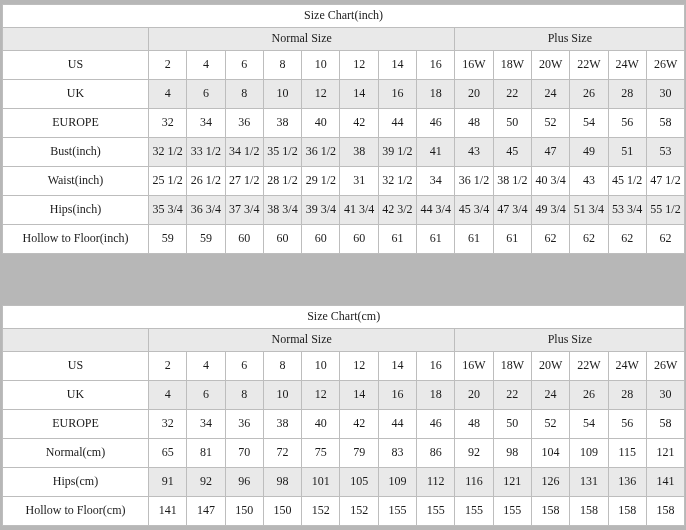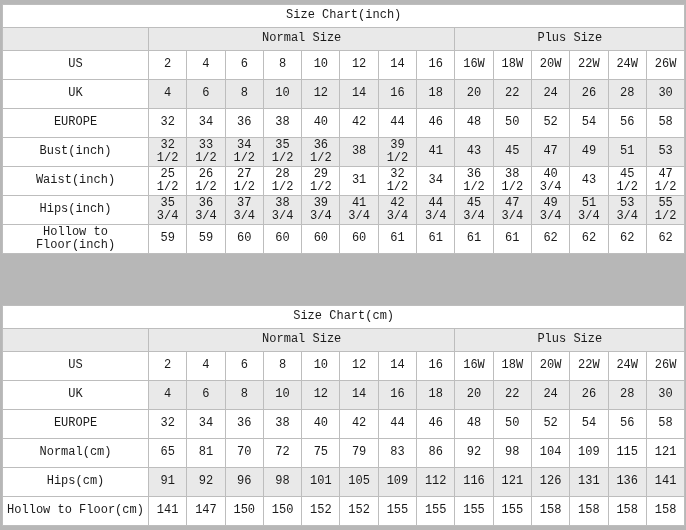--- a/index.html
+++ b/index.html
@@ -26,21 +26,20 @@
   .chart-block {
     width: 682px;
     margin: 0 auto;
     background: #ffffff;
     box-sizing: border-box;
   }
   table.size-table {
     width: 100%;
     border-collapse: collapse;
     table-layout: fixed;
-    font-family: Liberation Mono, monospace;
   }
   table.size-table td {
     border: 1px solid #bdbdbd;
     text-align: center;
     vertical-align: middle;
     font-size: 12px;
     color: #1a1a1a;
     padding: 0;
     line-height: 1.1;
   }
@@ -190,21 +189,21 @@
             <td class="data tall">47 1/2</td>
           </tr>
           <tr class="shaded">
             <td class="row-label tall">Hips(inch)</td>
             <td class="data tall">35 3/4</td>
             <td class="data tall">36 3/4</td>
             <td class="data tall">37 3/4</td>
             <td class="data tall">38 3/4</td>
             <td class="data tall">39 3/4</td>
             <td class="data tall">41 3/4</td>
-            <td class="data tall">42 3/4</td>
+            <td class="data tall">42 3/2</td>
             <td class="data tall">44 3/4</td>
             <td class="data tall">45 3/4</td>
             <td class="data tall">47 3/4</td>
             <td class="data tall">49 3/4</td>
             <td class="data tall">51 3/4</td>
             <td class="data tall">53 3/4</td>
             <td class="data tall">55 1/2</td>
           </tr>
           <tr class="plain">
             <td class="row-label tall">Hollow to Floor(inch)</td>

